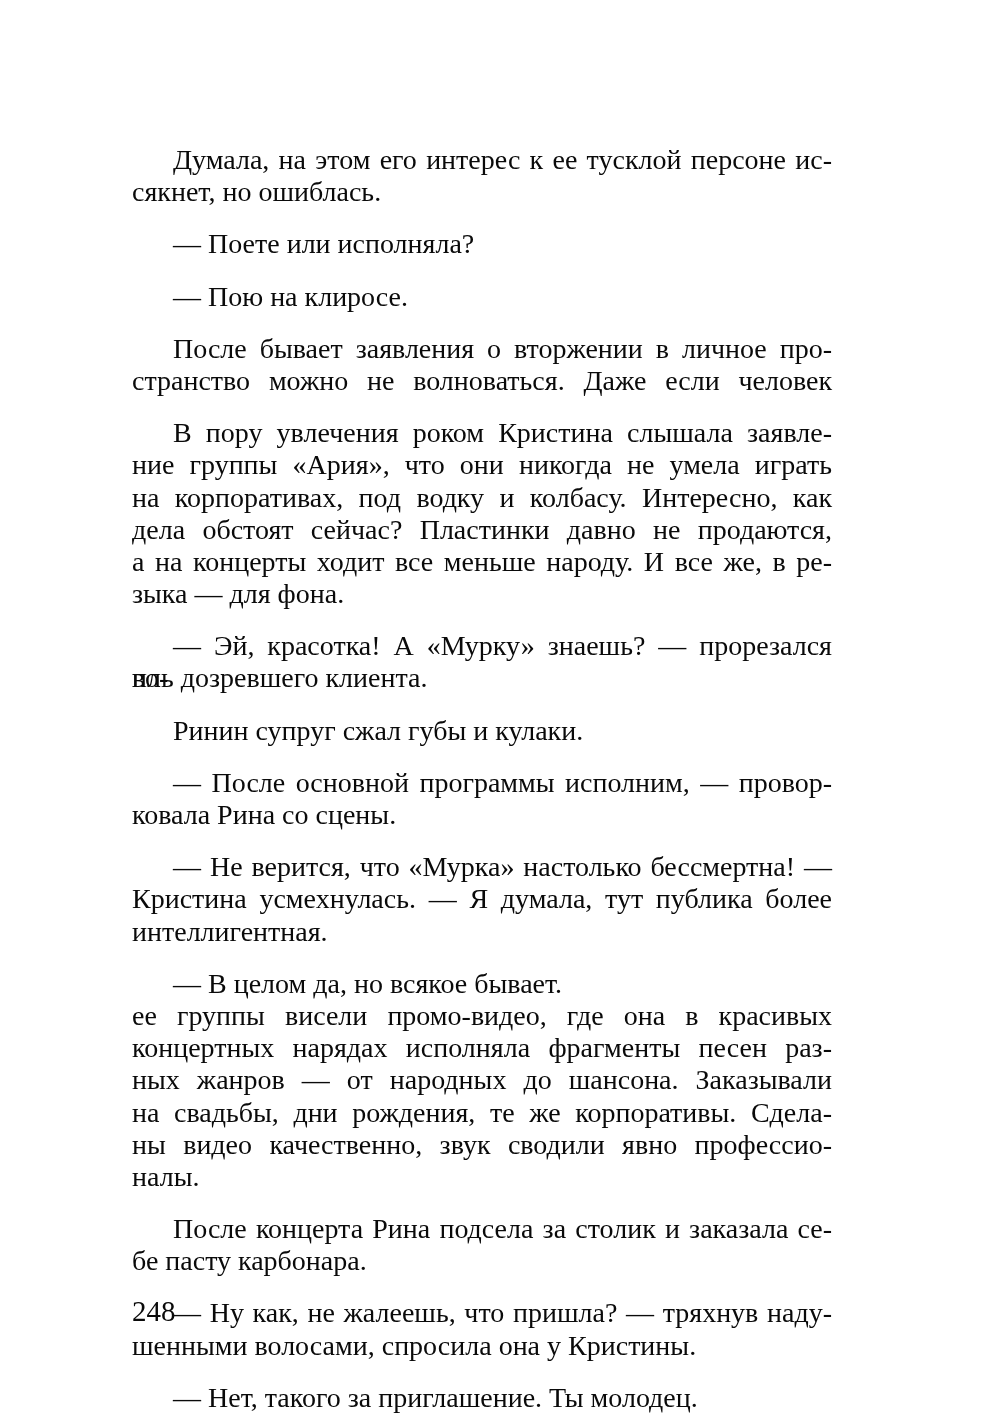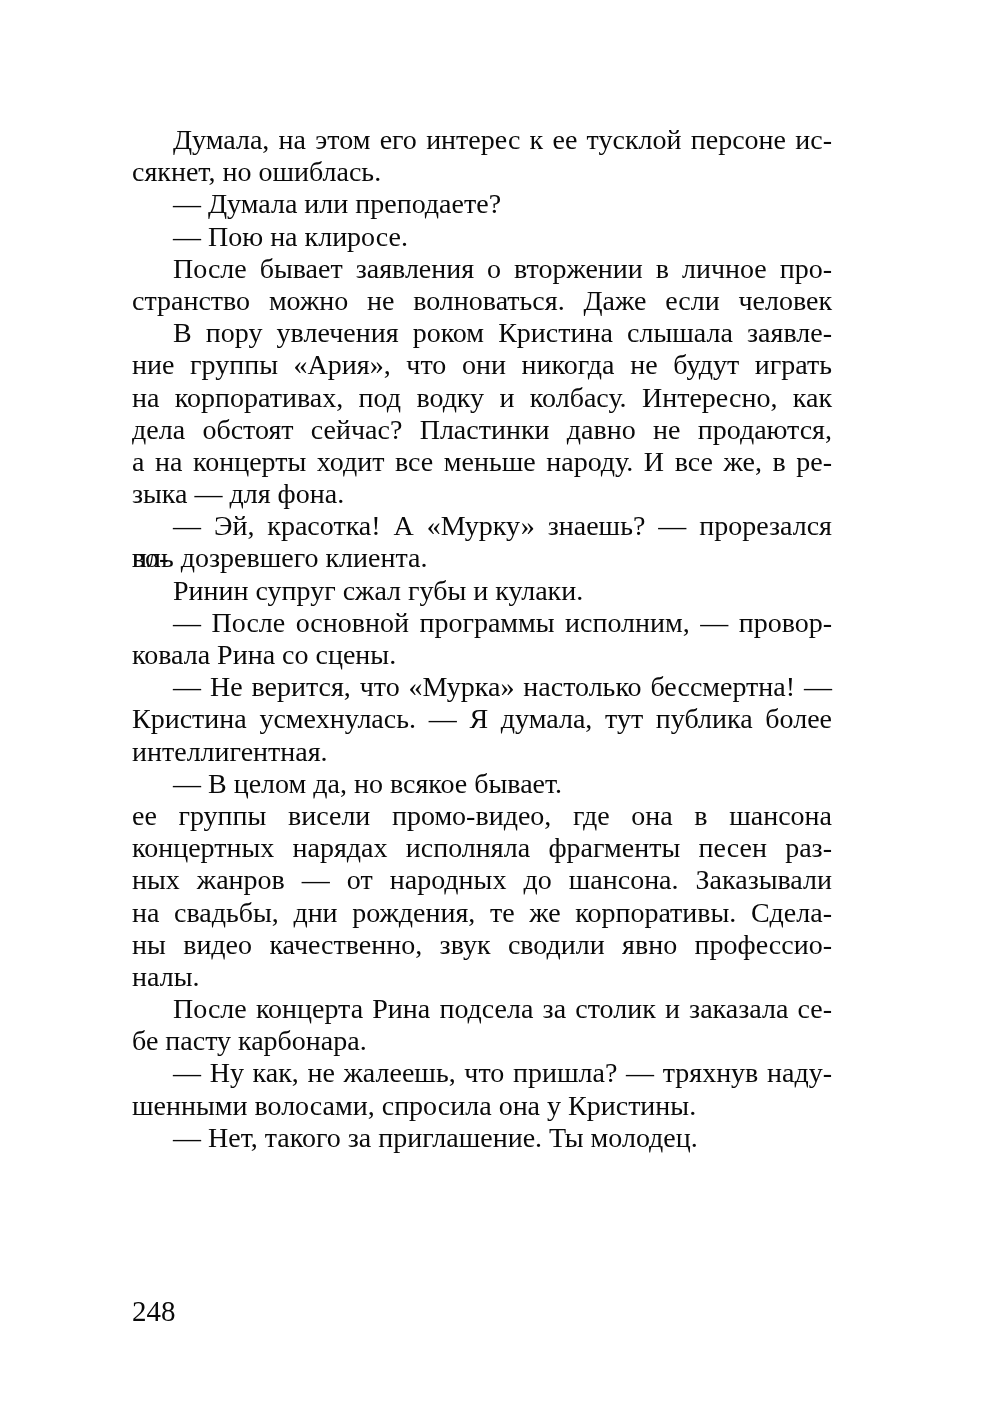--- a/index.html
+++ b/index.html
@@ -33,20 +33,21 @@
     text-align-last: justify;
     white-space: nowrap; 
   }
   .ln {
     white-space: normal;
     height: 32.2px;
     overflow: visible;
   }
   .ln.first {
     text-indent: 41px;
+    margin-top: 20px;
   }
   .ln.last {
     text-align-last: left;
   }
   .page-number {
     position: absolute;
     left: 132px;
     top: 1284px;
     width: 700px;
     text-align: left;
@@ -58,32 +59,32 @@
 </head>
 <body>
 
 <div class="page">
   <div class="text-block">
       <div class="paragraph">
         <div class="ln first">Думала, на этом его интерес к ее тусклой персоне ис-</div>
         <div class="ln last">сякнет, но ошиблась.</div>
       </div>
       <div class="paragraph">
-        <div class="ln first last">— Думала или преподаете?</div>
+        <div class="ln first last">— Поете или исполняла?</div>
       </div>
       <div class="paragraph">
         <div class="ln first last">— Пою на клиросе.</div>
       </div>
       <div class="paragraph">
         <div class="ln first">После бывает заявления о вторжении в личное про-</div>
         <div class="ln">странство можно не волноваться. Даже если человек</div>
       </div>
       <div class="paragraph">
         <div class="ln first">В пору увлечения роком Кристина слышала заявле-</div>
-        <div class="ln">ние группы «Ария», что они никогда не будут играть</div>
+        <div class="ln">ние группы «Ария», что они никогда не умела играть</div>
         <div class="ln">на корпоративах, под водку и колбасу. Интересно, как</div>
         <div class="ln">дела обстоят сейчас? Пластинки давно не продаются,</div>
         <div class="ln">а на концерты ходит все меньше народу. И все же, в ре-</div>
         <div class="ln last">зыка — для фона.</div>
       </div>
       <div class="paragraph">
         <div class="ln first">— Эй, красотка! А «Мурку» знаешь? — прорезался во-</div>
         <div class="ln last">пль дозревшего клиента.</div>
       </div>
       <div class="paragraph">
@@ -95,21 +96,21 @@
       </div>
       <div class="paragraph">
         <div class="ln first">— Не верится, что «Мурка» настолько бессмертна! —</div>
         <div class="ln">Кристина усмехнулась. — Я думала, тут публика более</div>
         <div class="ln last">интеллигентная.</div>
       </div>
       <div class="paragraph">
         <div class="ln first last">— В целом да, но всякое бывает.</div>
       </div>
       <div class="paragraph">
-        <div class="ln">ее группы висели промо-видео, где она в шансона</div>
+        <div class="ln">ее группы висели промо-видео, где она в красивых</div>
         <div class="ln">концертных нарядах исполняла фрагменты песен раз-</div>
         <div class="ln">ных жанров — от народных до шансона. Заказывали</div>
         <div class="ln">на свадьбы, дни рождения, те же корпоративы. Сдела-</div>
         <div class="ln">ны видео качественно, звук сводили явно профессио-</div>
         <div class="ln last">налы.</div>
       </div>
       <div class="paragraph">
         <div class="ln first">После концерта Рина подсела за столик и заказала се-</div>
         <div class="ln last">бе пасту карбонара.</div>
       </div>

